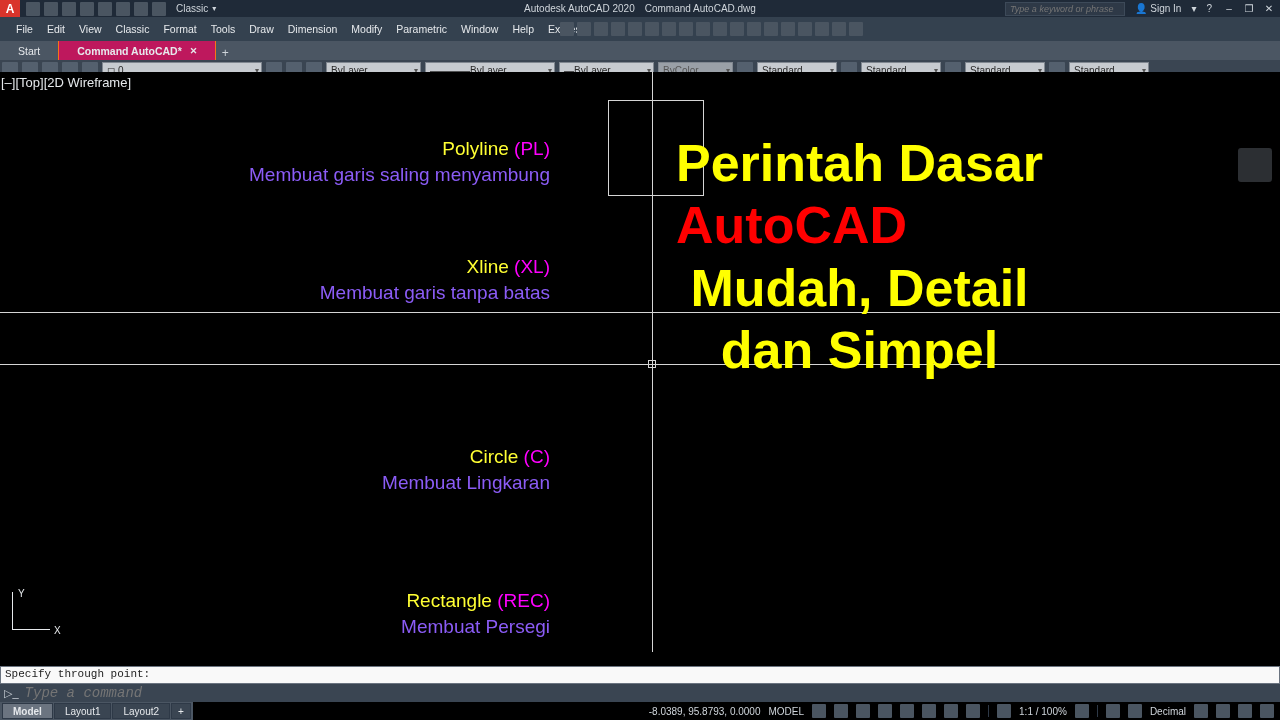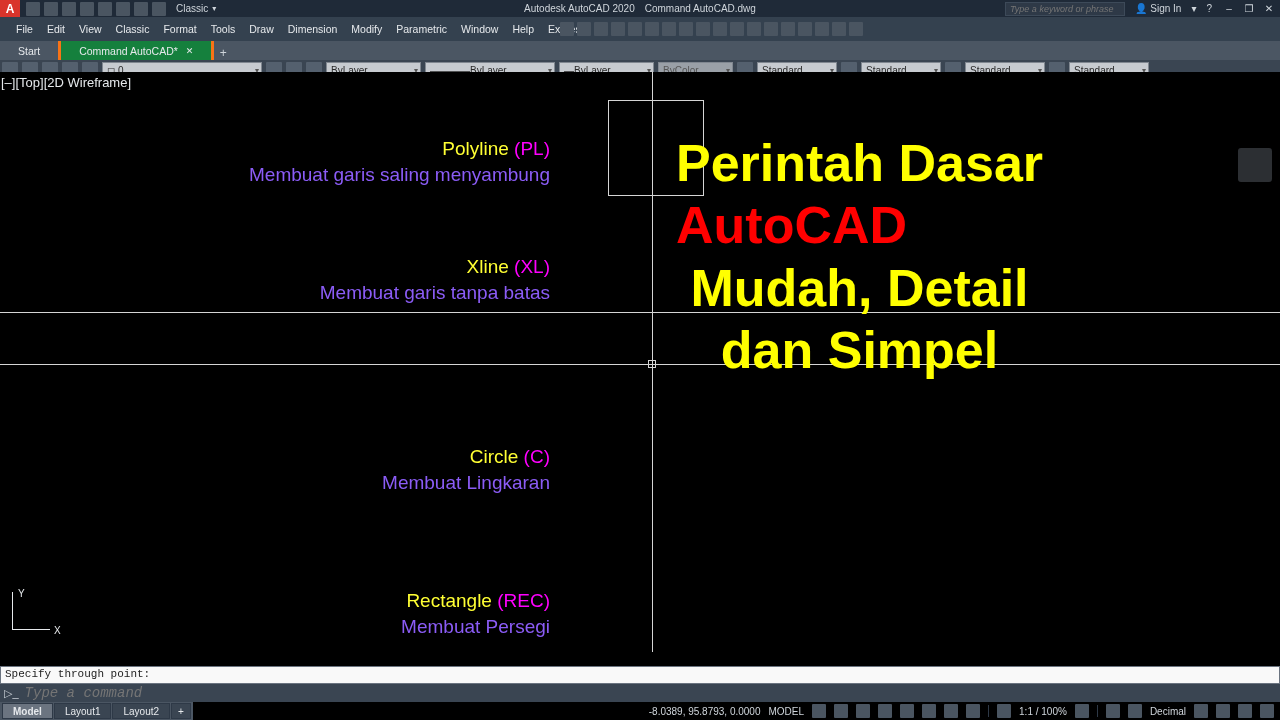--- a/index.html
+++ b/index.html
@@ -11,22 +11,22 @@
   .ws-label { font-size:10px; color:#cfd5db; margin-left:6px; }
   .title-center { position:absolute; left:50%; transform:translateX(-50%); display:flex; gap:10px; }
   .title-right { position:absolute; right:4px; display:flex; align-items:center; gap:10px; }
   .search-box { background:#2e3947; border:1px solid #3d4a59; color:#8a939e; font-size:9px; padding:0 4px; width:120px; height:14px; font-style:italic; }
   .win-btns { display:flex; gap:6px; }
   .win-btn { width:14px; height:14px; display:flex; align-items:center; justify-content:center; font-size:10px; color:#cfd5db; }
   .menu-bar { height:24px; background:#34414f; display:flex; align-items:center; padding:0 16px; gap:14px; color:#e6e9ec; font-size:10.5px; position:relative; }
   .menu-bar .mid-tools { position:absolute; left:560px; display:flex; gap:3px; }
   .mid-tools .ti { width:14px; height:14px; background:#4a5561; border-radius:1px; }
   .tabs-bar { height:19px; background:#4b5663; display:flex; align-items:flex-end; }
-  .file-tab { height:19px; padding:0 18px; display:flex; align-items:center; font-size:10.5px; color:#e6e9ec; border-right:3px solid #f97316; }
-  .file-tab.active { background:#15803d; }
+  .file-tab { height:19px; padding:0 18px; display:flex; align-items:center; font-size:10.5px; color:#e6e9ec; border-right:1px solid #f97316; }
+  .file-tab.active { background:#be185d;font-weight:bold; }
   .file-tab .x { margin-left:8px; font-size:9px; }
   .new-tab { width:18px; display:flex; align-items:center; justify-content:center; color:#cfd5db; font-size:12px; }
   .props-bar { height:20px; background:#3a4552; display:flex; align-items:center; gap:4px; padding:0 2px; }
   .props-bar .drop { height:16px; background:#c7cbd0; border:1px solid #808790; font-size:10px; display:flex; align-items:center; padding:0 4px; color:#2a2a2a; position:relative; }
   .props-bar .drop::after { content:"▾"; position:absolute; right:2px; font-size:8px; color:#555; }
   .props-bar .pi { width:16px; height:16px; background:#54606e; border-radius:1px; }
   .vp-label { position:absolute; top:75px; left:1px; font-size:13px; color:#e6e9ec; z-index:5; }
   .canvas { position:absolute; top:72px; left:0; right:0; bottom:68px; background:#000; overflow:hidden; }
   .xline { position:absolute; background:#d5d5d5; }
   .xline.h { height:1px; left:0; right:0; }

